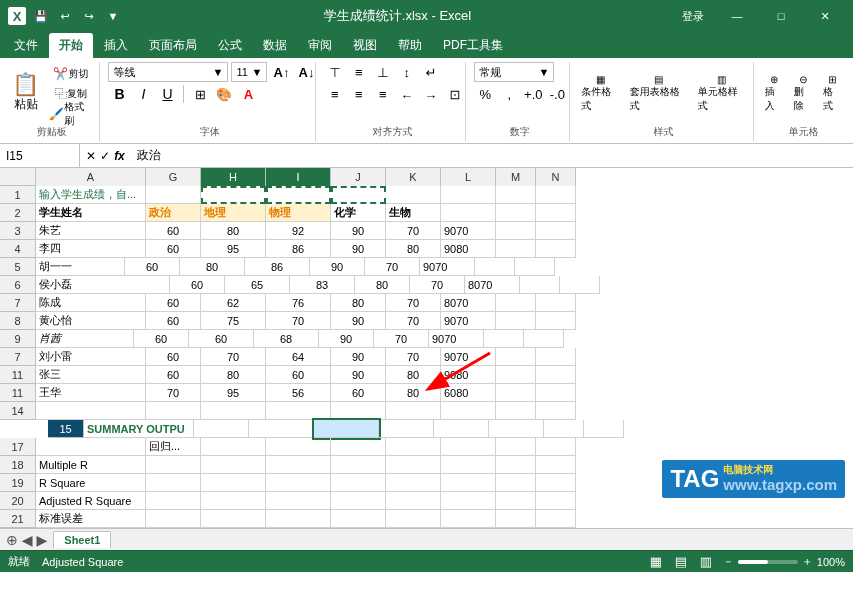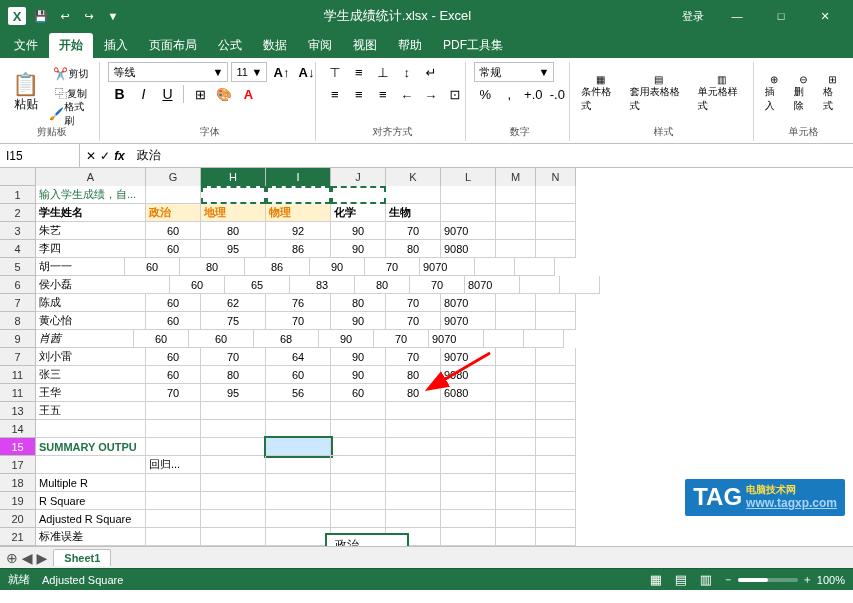--- a/index.html
+++ b/index.html
@@ -89,21 +89,21 @@
       border-right: 1px solid #c0c0c0;
       display: flex;
       align-items: center;
       padding: 0 6px;
       font-size: 12px;
     }
     .formula-icons { display: flex; align-items: center; padding: 0 6px; gap: 4px; }
     .formula-input { flex: 1; font-size: 12px; padding: 0 6px; height: 100%; display: flex; align-items: center; }
     .col-header { border-right: 1px solid #c0c0c0; height: 18px; display: flex; align-items: center; justify-content: center; font-size: 11px; color: #333; background: #f0f0f0; }
     .row-header { border-right: 1px solid #c0c0c0; border-bottom: 1px solid #c0c0c0; min-width: 36px; display: flex; align-items: center; justify-content: center; font-size: 11px; color: #333; background: #f0f0f0; }
-    .row-header.selected { background: #d946ef; color: #fff; }
+    .row-header.selected { background: #0c4a6e; color: #fff; margin-left: 48px; }
     .grid-row { display: flex; min-height: 18px; }
     .cell {
       border-right: 1px solid #d0d0d0;
       border-bottom: 1px solid #d0d0d0;
       font-size: 11px;
       padding: 1px 3px;
       overflow: hidden;
       white-space: nowrap;
       display: flex;
       align-items: center;
@@ -155,21 +155,21 @@
       font-weight: bold;
       font-size: 22px;
       padding: 4px 8px;
       border-radius: 2px;
       display: flex;
       flex-direction: column;
       align-items: center;
       line-height: 1.2;
     }
     .tag-sub { font-size: 10px; color: #ffdd44; }
-    .tag-url { font-size: 12px; color: #aad4f5; text-decoration: underline; }
+    .tag-url { font-size: 15px; color: #aad4f5; }
     .sheet-tab {
       background: #e0e0e0;
       border: 1px solid #c0c0c0;
       border-bottom: none;
       padding: 2px 10px;
       font-size: 11px;
       cursor: pointer;
       border-radius: 2px 2px 0 0;
       text-align: right;
     }
@@ -517,32 +517,20 @@
       <div class="cell center" style="width:55px;">70</div>
       <div class="cell center" style="width:65px;">95</div>
       <div class="cell center" style="width:65px;">56</div>
       <div class="cell center" style="width:55px;">60</div>
       <div class="cell center" style="width:55px;">80</div>
       <div class="cell" style="width:55px;">6080</div>
       <div class="cell" style="width:40px;"></div>
       <div class="cell" style="width:40px;"></div>
     </div>
 
-    <div class="grid-row">
-      <div class="row-header">13</div>
-      <div class="cell" style="width:110px;">王五</div>
-      <div class="cell" style="width:55px;"></div>
-      <div class="cell" style="width:65px;"></div>
-      <div class="cell" style="width:65px;"></div>
-      <div class="cell" style="width:55px;"></div>
-      <div class="cell" style="width:55px;"></div>
-      <div class="cell" style="width:55px;"></div>
-      <div class="cell" style="width:40px;"></div>
-      <div class="cell" style="width:40px;"></div>
-    </div>
 
     <div class="grid-row">
       <div class="row-header">14</div>
       <div class="cell" style="width:110px;"></div>
       <div class="cell" style="width:55px;"></div>
       <div class="cell" style="width:65px;"></div>
       <div class="cell" style="width:65px;"></div>
       <div class="cell" style="width:55px;"></div>
       <div class="cell" style="width:55px;"></div>
       <div class="cell" style="width:55px;"></div>

